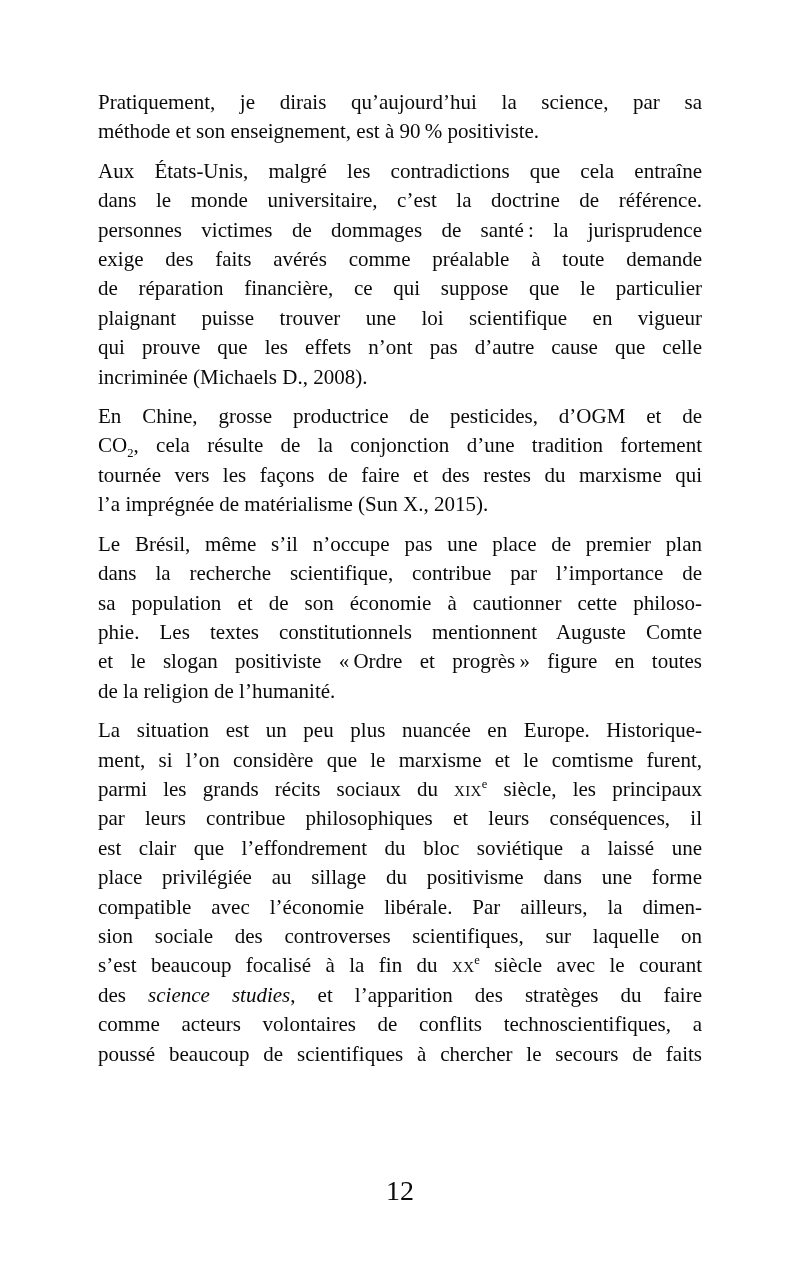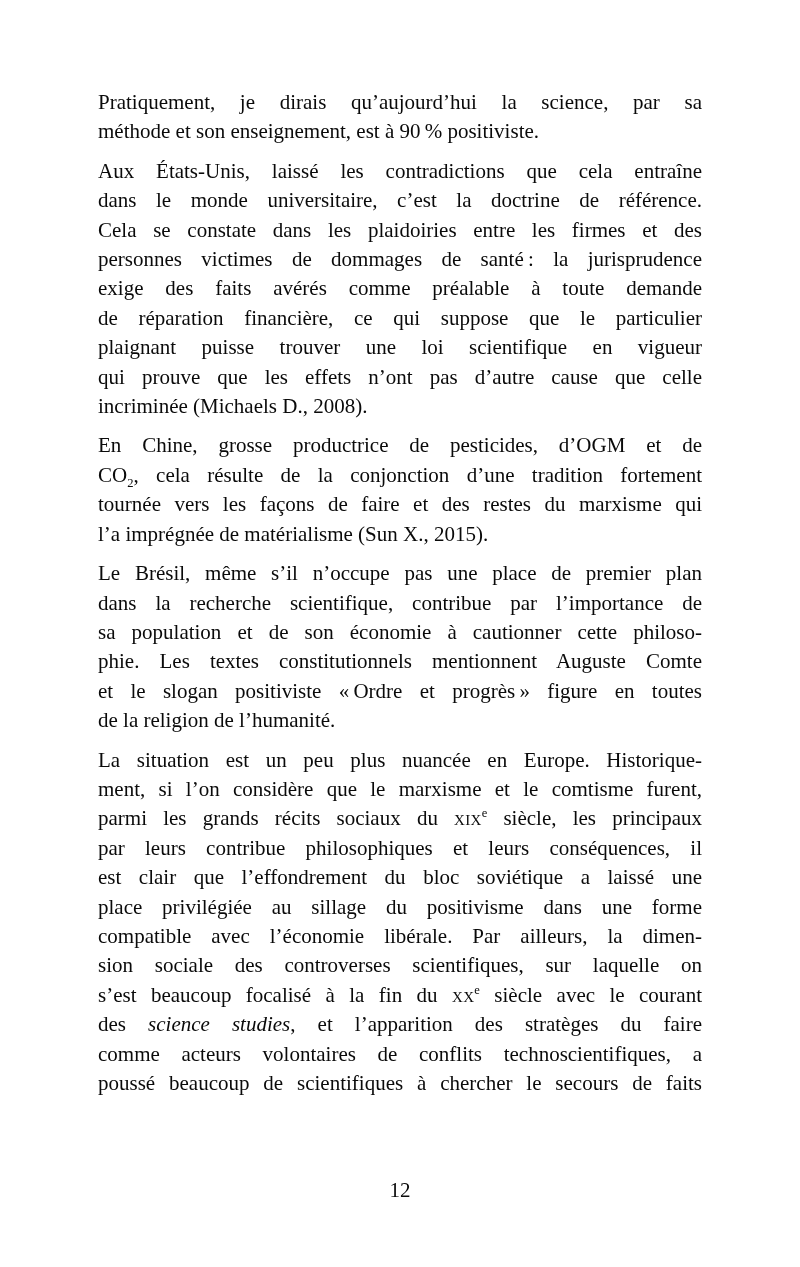--- a/index.html
+++ b/index.html
@@ -49,36 +49,35 @@
     vertical-align: sub;
     font-size: 0.6em;
     line-height: 0;
   }
   .page-number {
     position: absolute;
     top: 1176px;
     left: 0;
     width: 100%;
     text-align: center;
-    font-size: 21px;
+    font-size: 28px;
   }
 </style>
 </head>
 <body>
 
 <div class="page">
   <div class="text-block" id="text-block">
       <div class="paragraph">
         <div class="line">Pratiquement, je dirais qu’aujourd’hui la science, par sa</div>
         <div class="line last-line">méthode et son enseignement, est à 90 % positiviste.</div>
       </div>
       <div class="paragraph">
-        <div class="line">Aux États-Unis, laissé les contradictions que cela entraîne</div>
+        <div class="line">Aux États-Unis, malgré les contradictions que cela entraîne</div>
         <div class="line">dans le monde universitaire, c’est la doctrine de référence.</div>
-        <div class="line">Cela se constate dans les plaidoiries entre les firmes et des</div>
         <div class="line">personnes victimes de dommages de santé : la jurisprudence</div>
         <div class="line">exige des faits avérés comme préalable à toute demande</div>
         <div class="line">de réparation financière, ce qui suppose que le particulier</div>
         <div class="line">plaignant puisse trouver une loi scientifique en vigueur</div>
         <div class="line">qui prouve que les effets n’ont pas d’autre cause que celle</div>
         <div class="line last-line">incriminée (Michaels D., 2008).</div>
       </div>
       <div class="paragraph">
         <div class="line">En Chine, grosse productrice de pesticides, d’OGM et de</div>
         <div class="line"><span>CO</span><span class="seg-sub">2</span><span>, cela résulte de la conjonction d’une tradition fortement</span></div>

